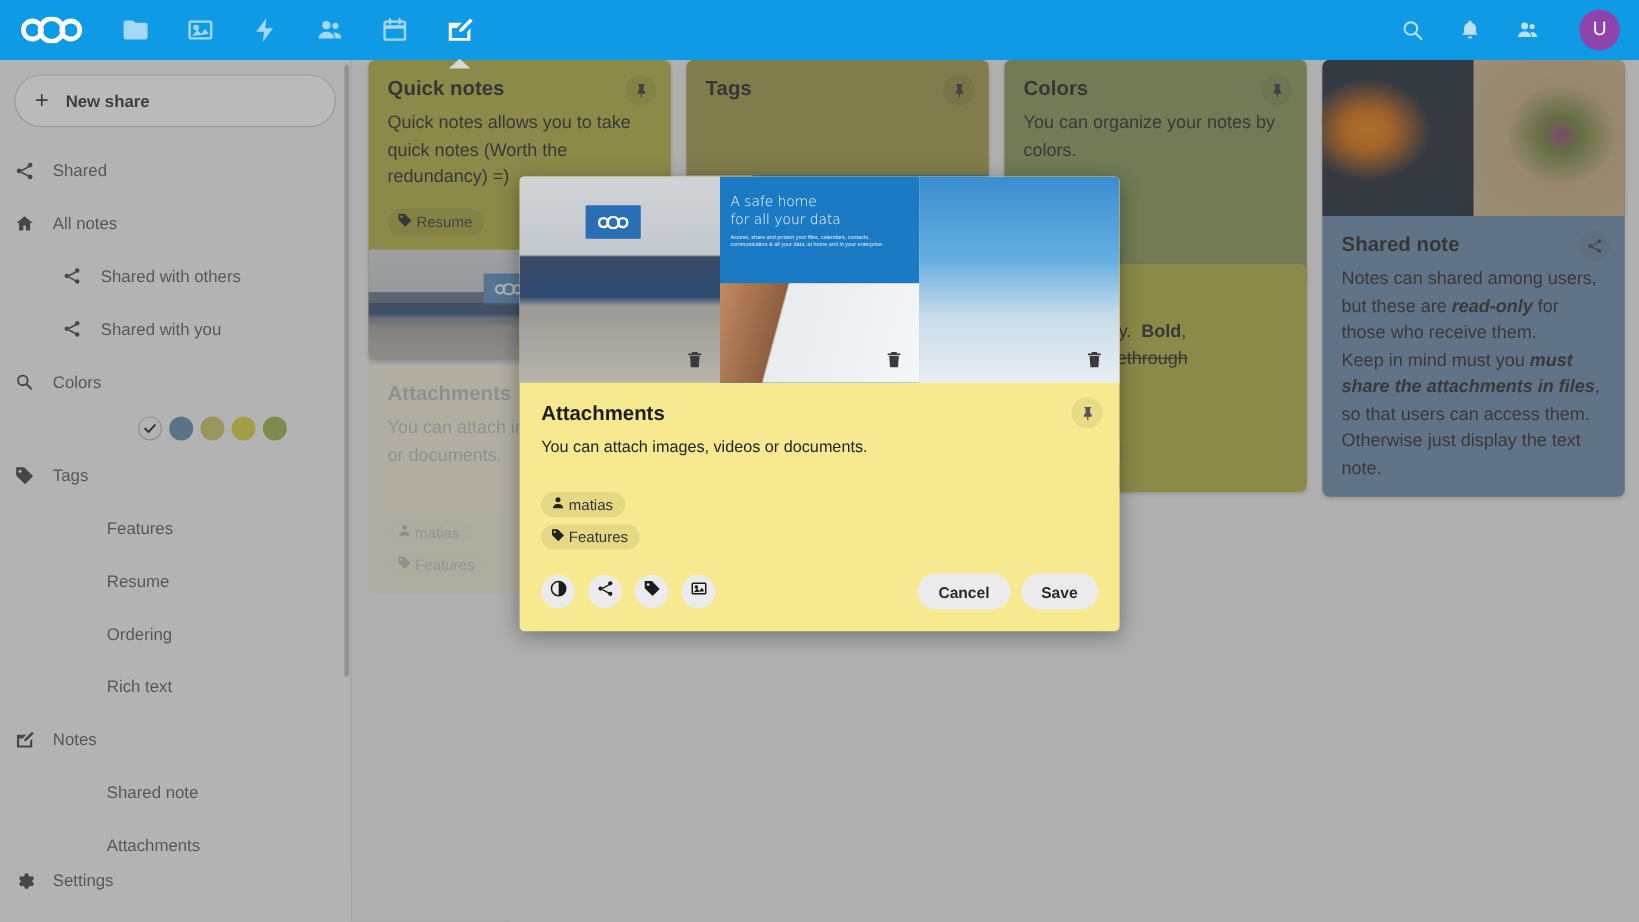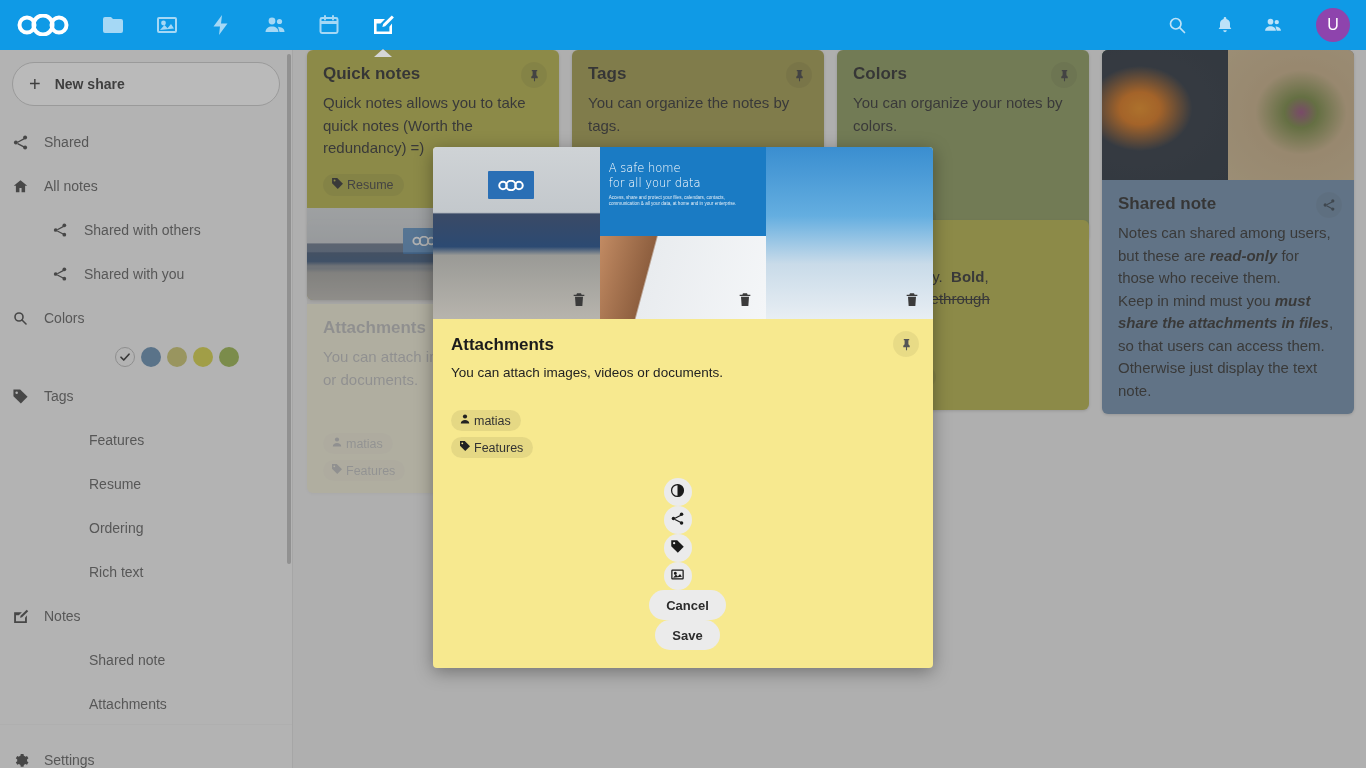--- a/index.html
+++ b/index.html
@@ -71,21 +71,21 @@
   }
   .side-item .ico { width: 32px; display: flex; align-items: center; }
   .side-item.sub { padding-left: 52px; }
   .side-item.sub2 { padding-left: 89px; }
   .swatches { display: flex; gap: 6px; padding-left: 115px; height: 34px; align-items: center; }
   .sw { width: 20px; height: 20px; border-radius: 50%; display:flex; align-items:center; justify-content:center;}
   .sw.check { background: #f3f3f3; border: 1px solid #b4b4b4; }
   .settings {
     position: absolute; bottom: 0; left: 0; width: 293px; height: 44px;
     background: #f3f3f3;
-    display: flex; align-items: flex-end; padding-left: 12px;
+    display: flex; align-items: flex-start; padding-left: 12px;
     font-size: 14px; color: #555; border-top: 1px solid #ececec;
   }
   .settings .ico { width: 32px; display: flex; align-items: center; }
 
   
   .main {
     position: absolute; top: 50px; left: 293px;
     width: 1073px; height: 718px;
     background: #ececec;
     overflow: hidden;
@@ -186,21 +186,20 @@
     position: absolute; top: 12px; right: 14px;
     width: 26px; height: 26px; border-radius: 50%;
     background: rgba(0,0,0,.06);
     display: flex; align-items: center; justify-content: center;
   }
   .modal-chips { margin-top: 30px; }
   .modal-chips .tagchip { margin-bottom: 6px; }
   .modal-actions {
     display: flex; align-items: center;
     padding: 14px 18px 18px 18px;
-    flex-direction: column;
   }
   .abtn {
     width: 28px; height: 28px; border-radius: 50%;
     background: #ebebeb;
     display: flex; align-items: center; justify-content: center;
     margin-right: 11px;
   }
   .spacer { flex: 1; }
   .tbtn {
     height: 30px; padding: 0 17px; border-radius: 15px;
@@ -450,21 +449,20 @@
                   <circle cx="43" cy="11" r="7.5" fill="none" stroke="#fff" stroke-width="4"></circle>
                 </svg>
             </div>
           </div>
         </div>
       </div>
 
       <div class="card" id="card-tags" style="background:#9b9440">
         <div class="card-body" style="min-height:96px">
           <div class="card-title">Tags</div>
-          <div class="card-text">You can organize the notes by tags.</div>
           <div class="pin">
             <svg width="13" height="13" viewBox="0 0 24 24" fill="#333">
                 <path d="M7 2h10v2h-1.5v7.5l2.5 3V17H13v5l-1 1-1-1v-5H6v-2.5l2.5-3V4H7z"></path>
               </svg>
           </div>
         </div>
         <div class="card-imgs" style="height:70px">
           <div class="ph-crowd" style="flex:0 0 22%"></div>
           <div class="ph-safehome">
             <div class="safehome-t">

